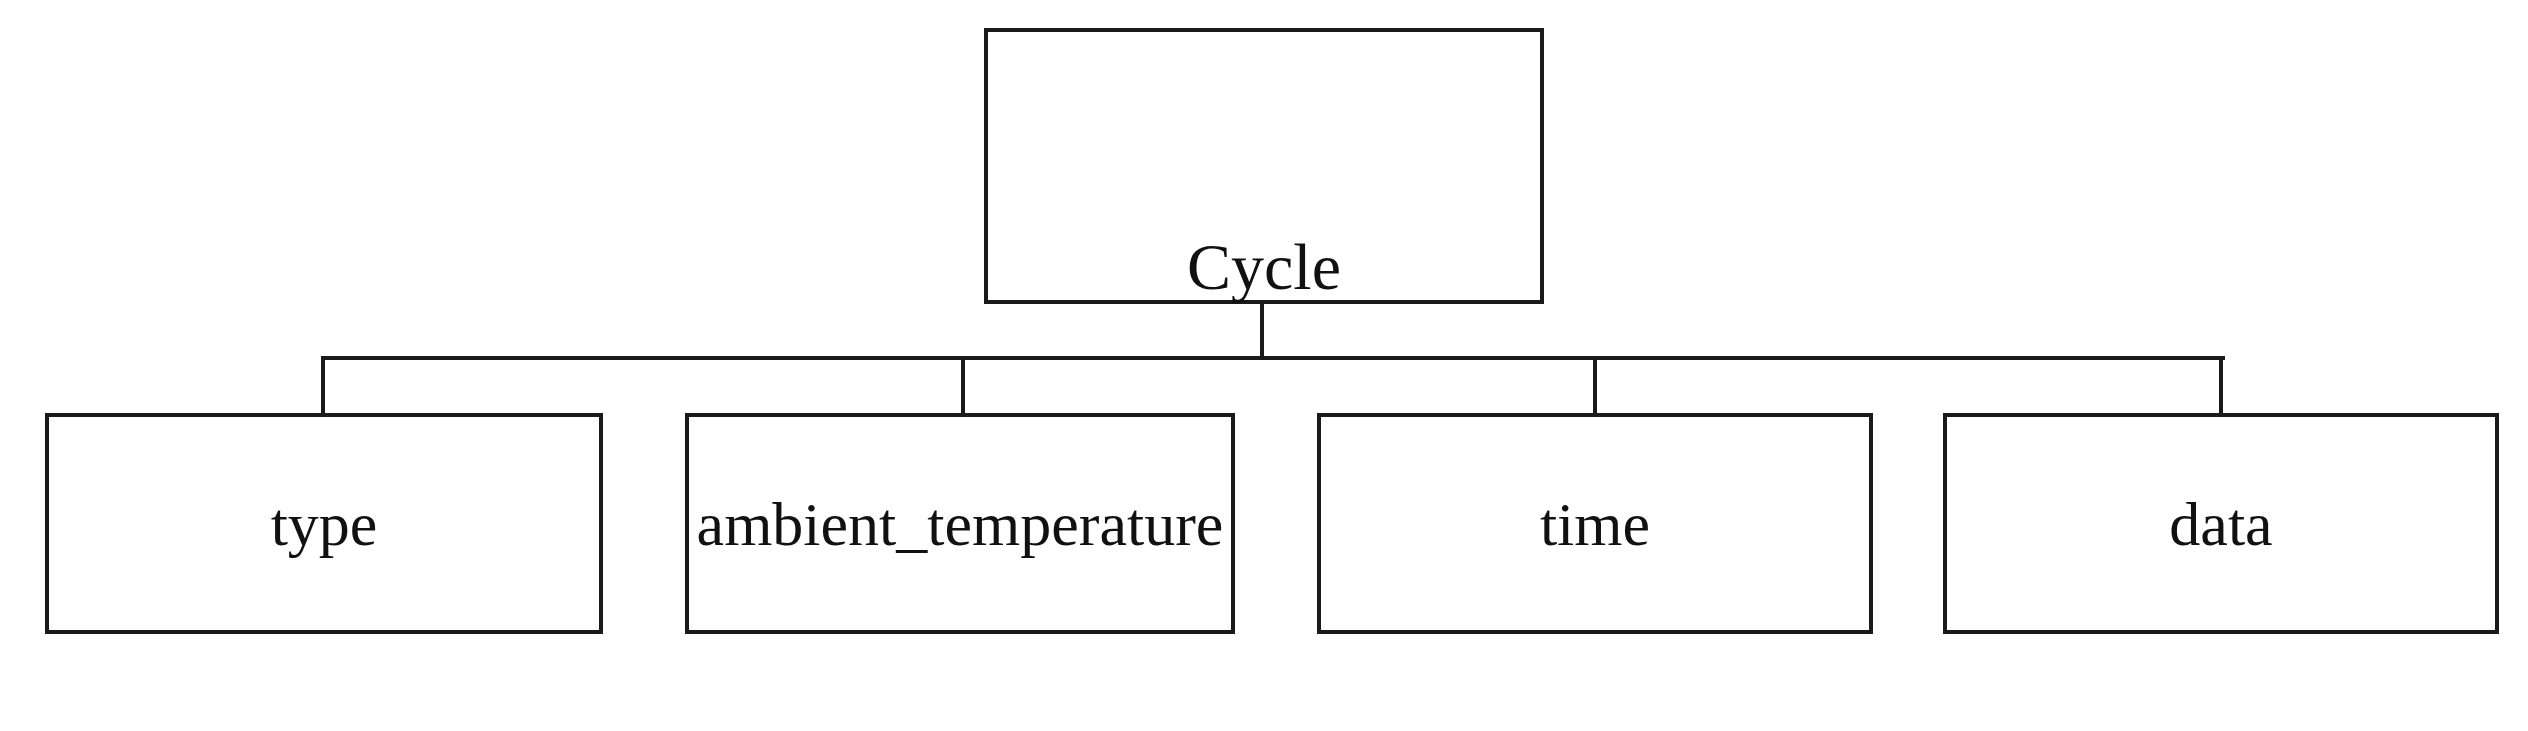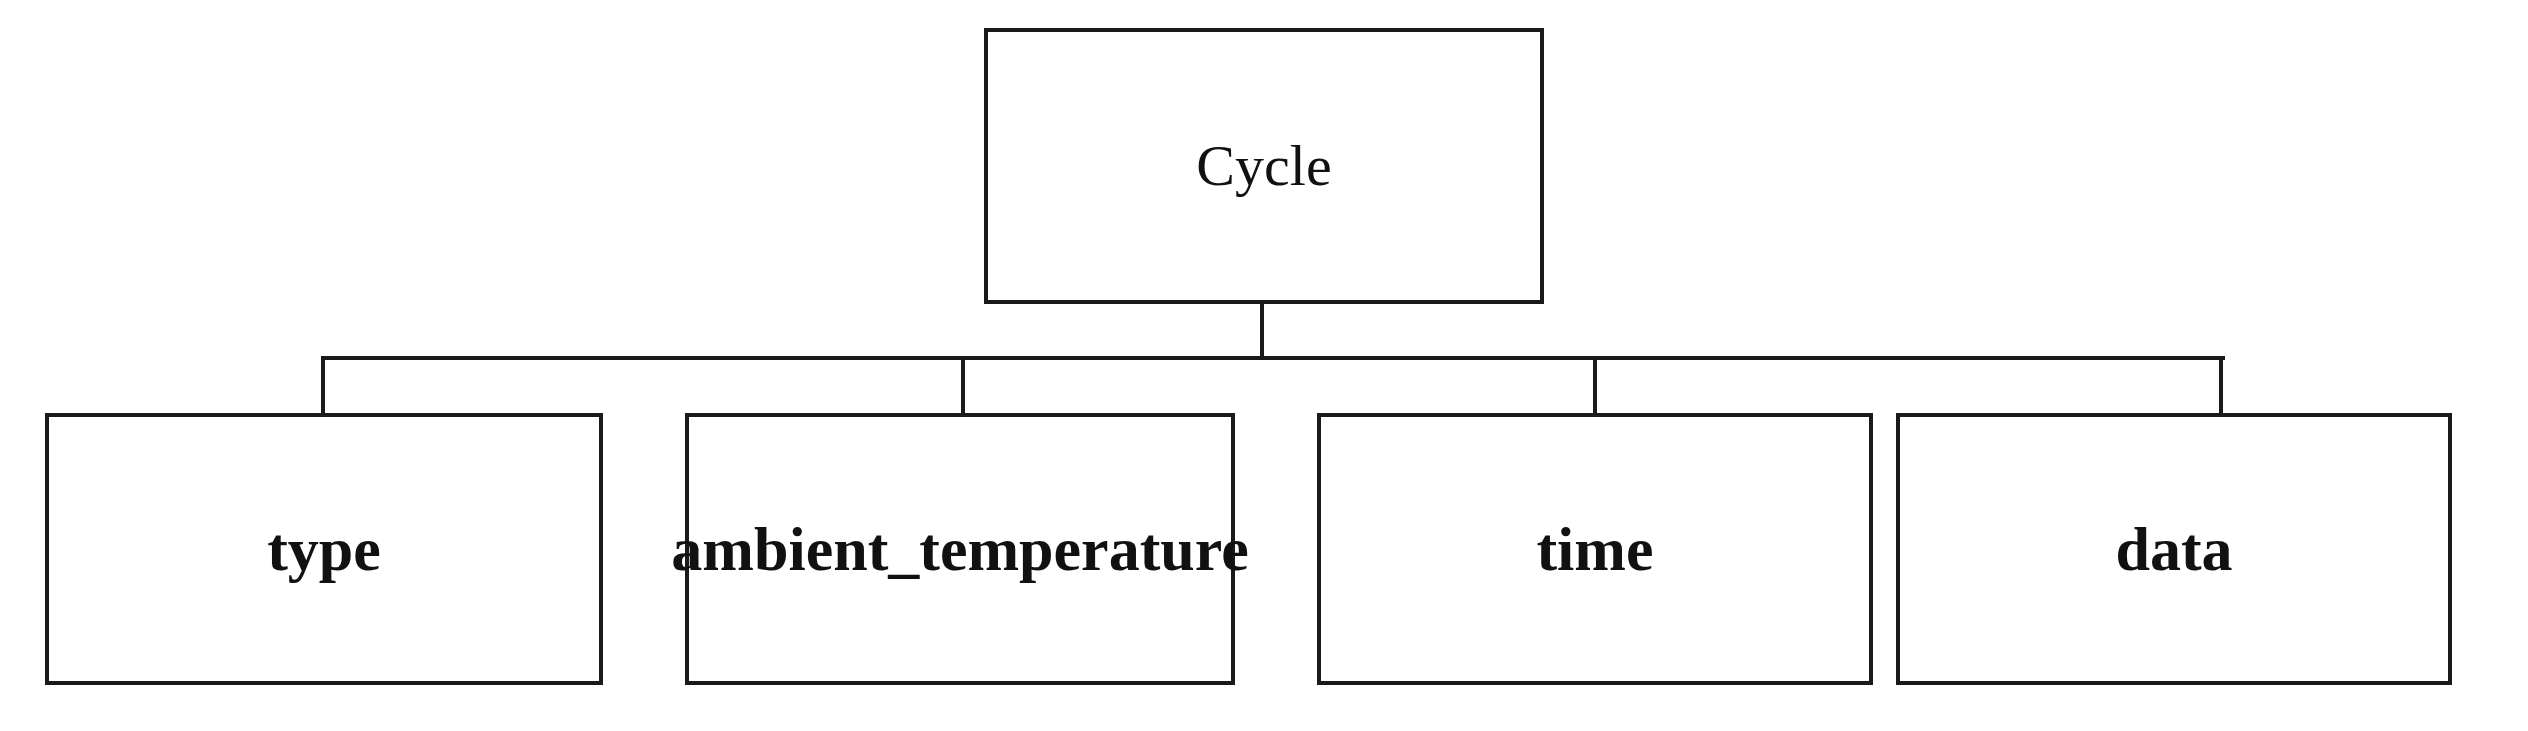--- a/index.html
+++ b/index.html
@@ -28,27 +28,28 @@
     align-items: center;
     justify-content: center;
     text-align: center;
     font-size: 62px;
     line-height: 1;
     white-space: nowrap;
   }
   .node.root {
     left: 984px; top: 28px;
     width: 560px; height: 276px;
-    font-size: 58px;
+    font-size: 66px;
+    align-items: flex-end;
   }
-  .node.child { top: 413px; height: 272px; font-weight: bold; }
+  .node.child { top: 413px; height: 221px; }
   .node.child.c0 { left: 45px;   width: 558px; }
   .node.child.c1 { left: 685px;  width: 550px; }
   .node.child.c2 { left: 1317px; width: 556px; }
-  .node.child.c3 { left: 1896px; width: 556px; justify-content: center; }
+  .node.child.c3 { left: 1943px; width: 556px; justify-content: center; }
 
   .connector {
     position: absolute;
     background: var(--line);
   }
   .stem  { left: 1260px; top: 304px; width: 4px;    height: 54px; }
   .bus   { left: 321px;  top: 356px; width: 1904px; height: 4px;  }
   .drop  { top: 356px;   width: 4px; height: 59px; }
   .drop.d0 { left: 321px;  }
   .drop.d1 { left: 961px;  }

